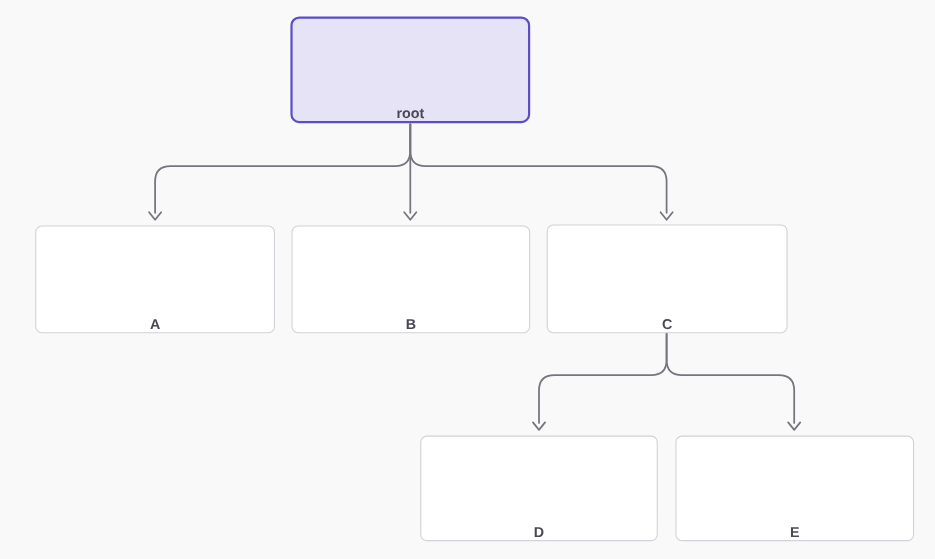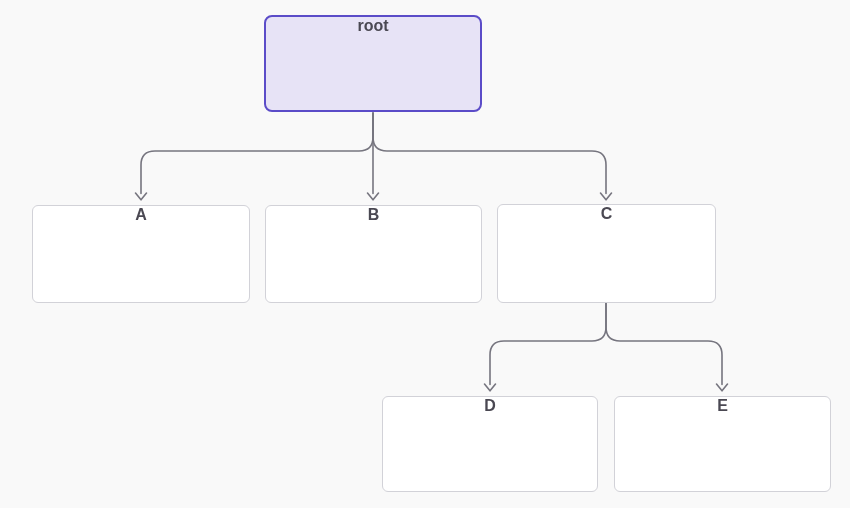--- a/index.html
+++ b/index.html
@@ -33,27 +33,27 @@
   svg.edges path {
     fill: none;
     stroke: var(--line);
     stroke-width: 1.6;
     stroke-linecap: round;
     stroke-linejoin: round;
   }
   .node {
     position: absolute;
     display: flex;
-    align-items: flex-start;
+    align-items: flex-end;
     justify-content: center;
     background: var(--node-bg);
     border: 1px solid var(--node-border);
     border-radius: 6px;
     color: var(--text);
-    font-size: 16px;
+    font-size: 13px;
     font-weight: 700;
     cursor: pointer;
   }
   .node.root-node {
     background: var(--root-bg);
     border: 2px solid var(--root-border);
     border-radius: 8px;
   }
   .node-root { left: 264px; top: 15px;  width: 218px; height: 97px; }
   .node-a    { left: 32px;  top: 205px; width: 218px; height: 98px; }

